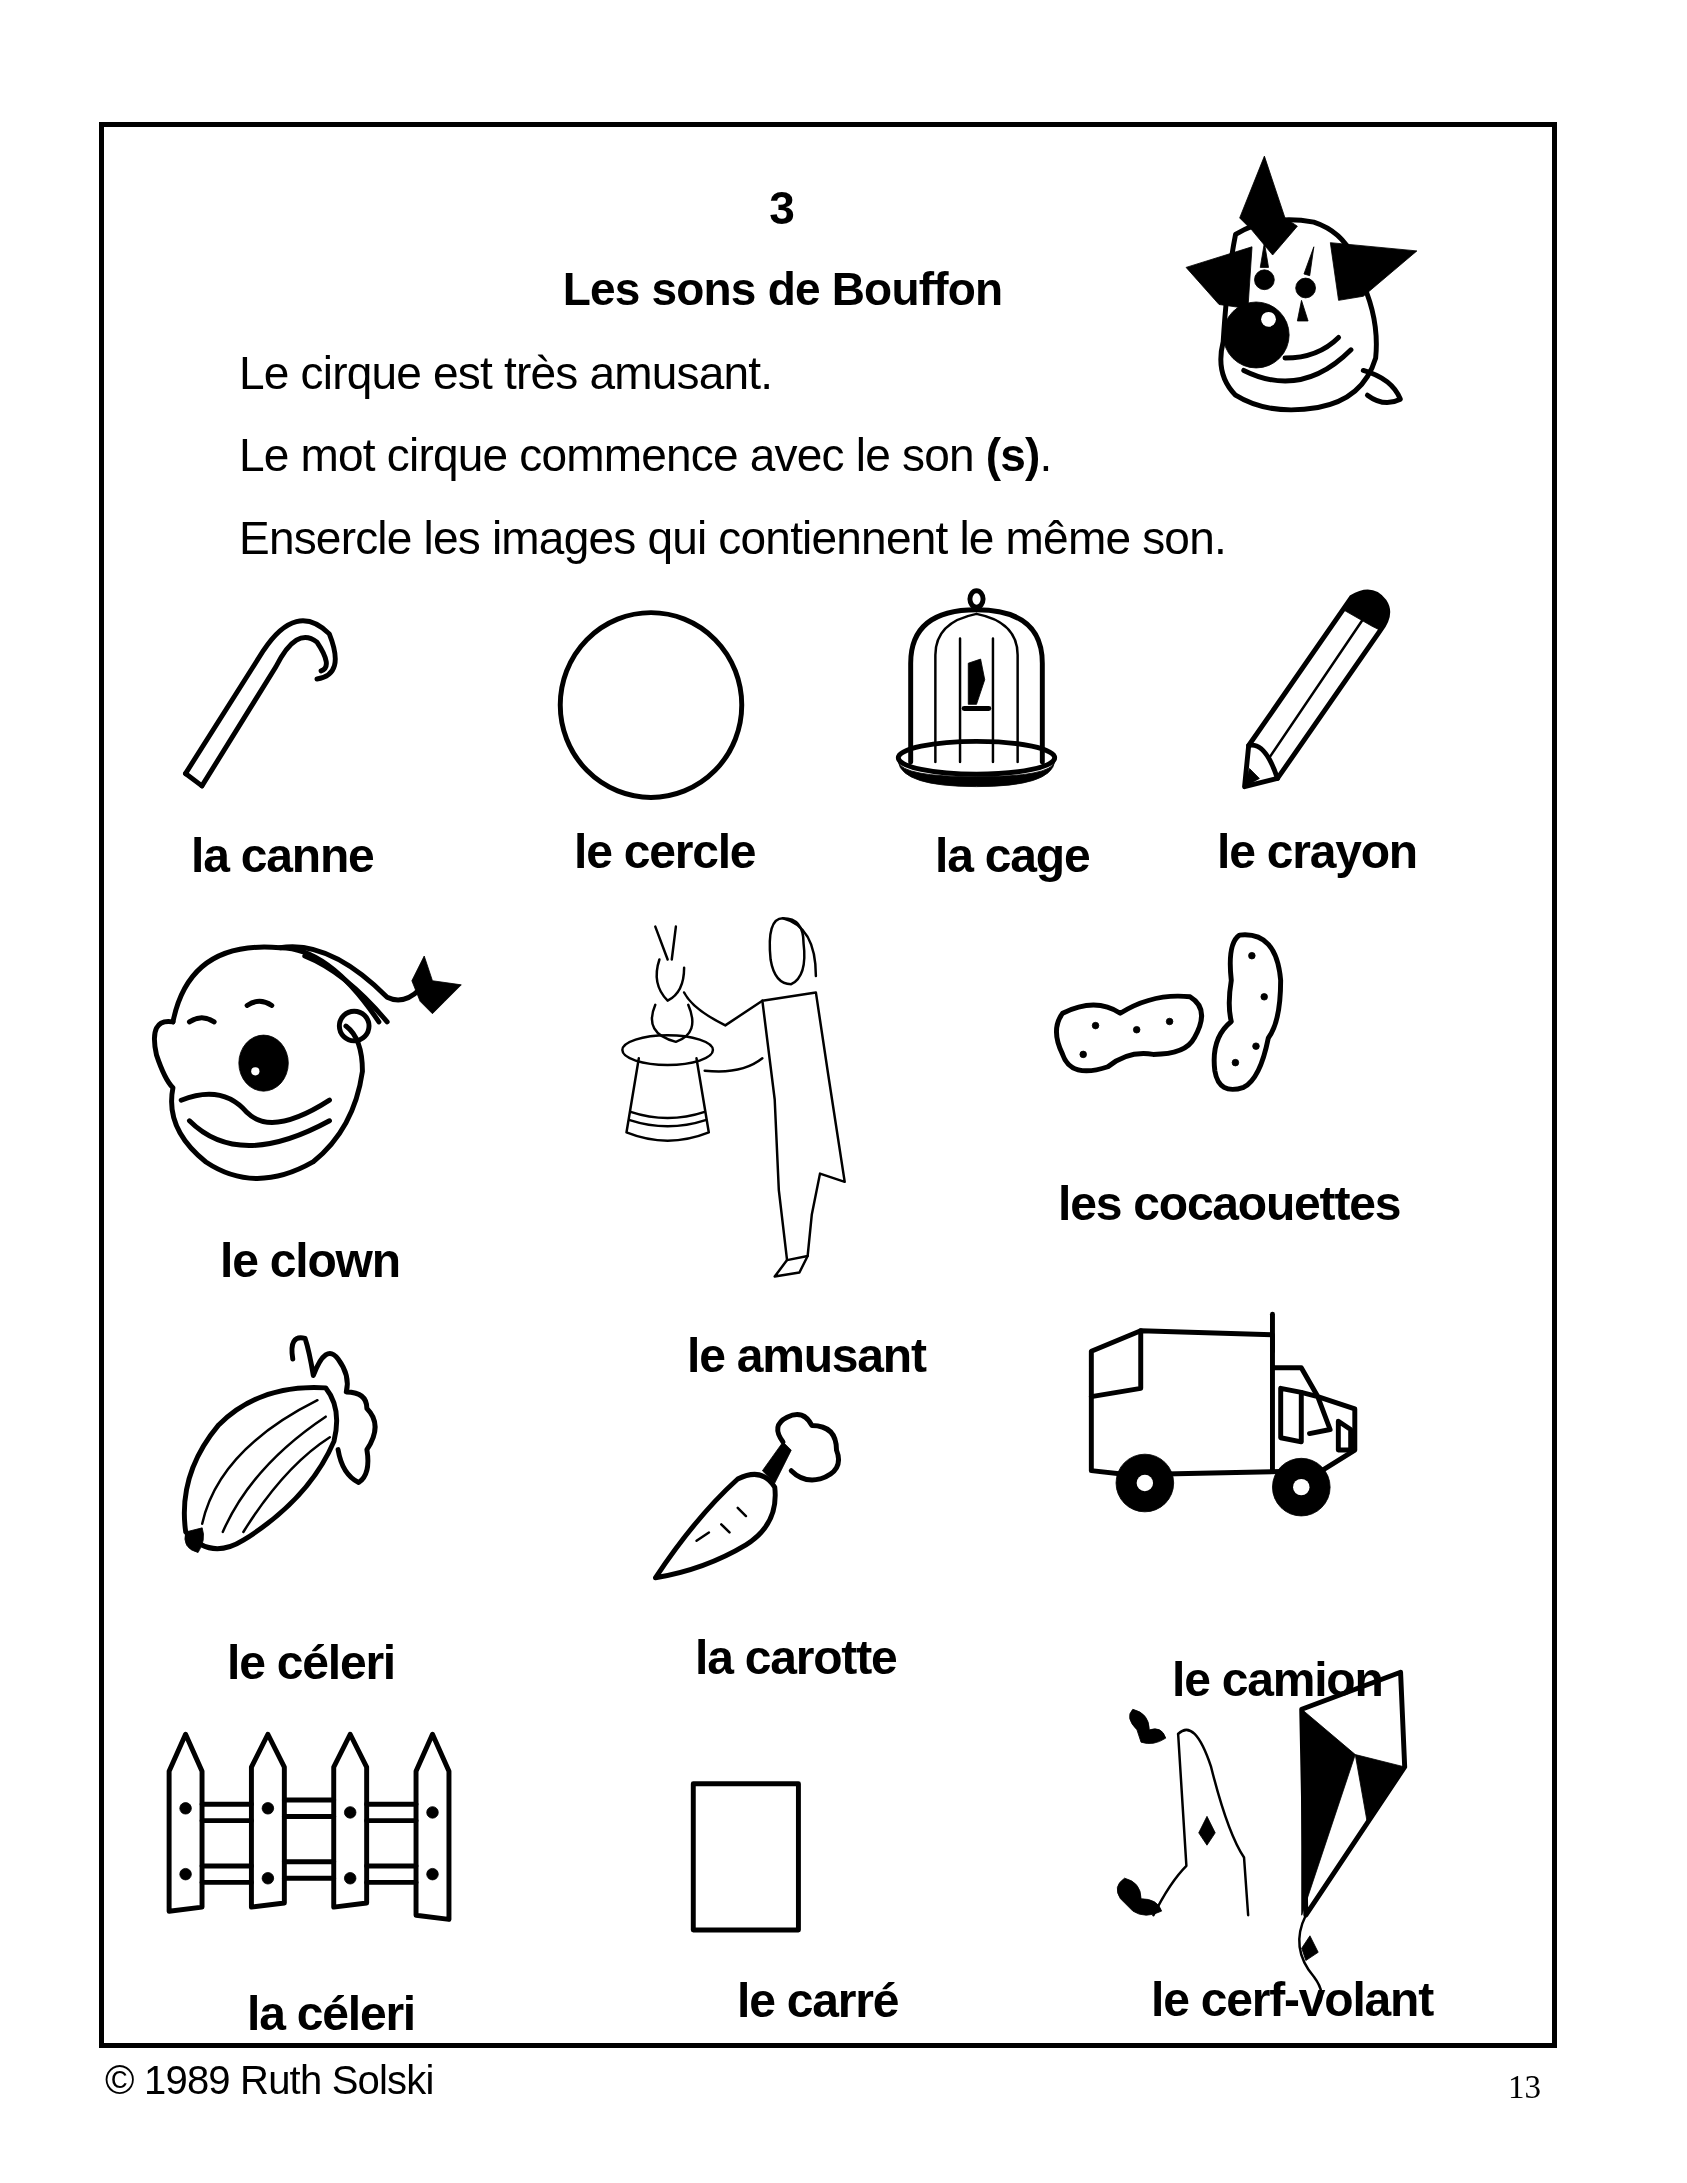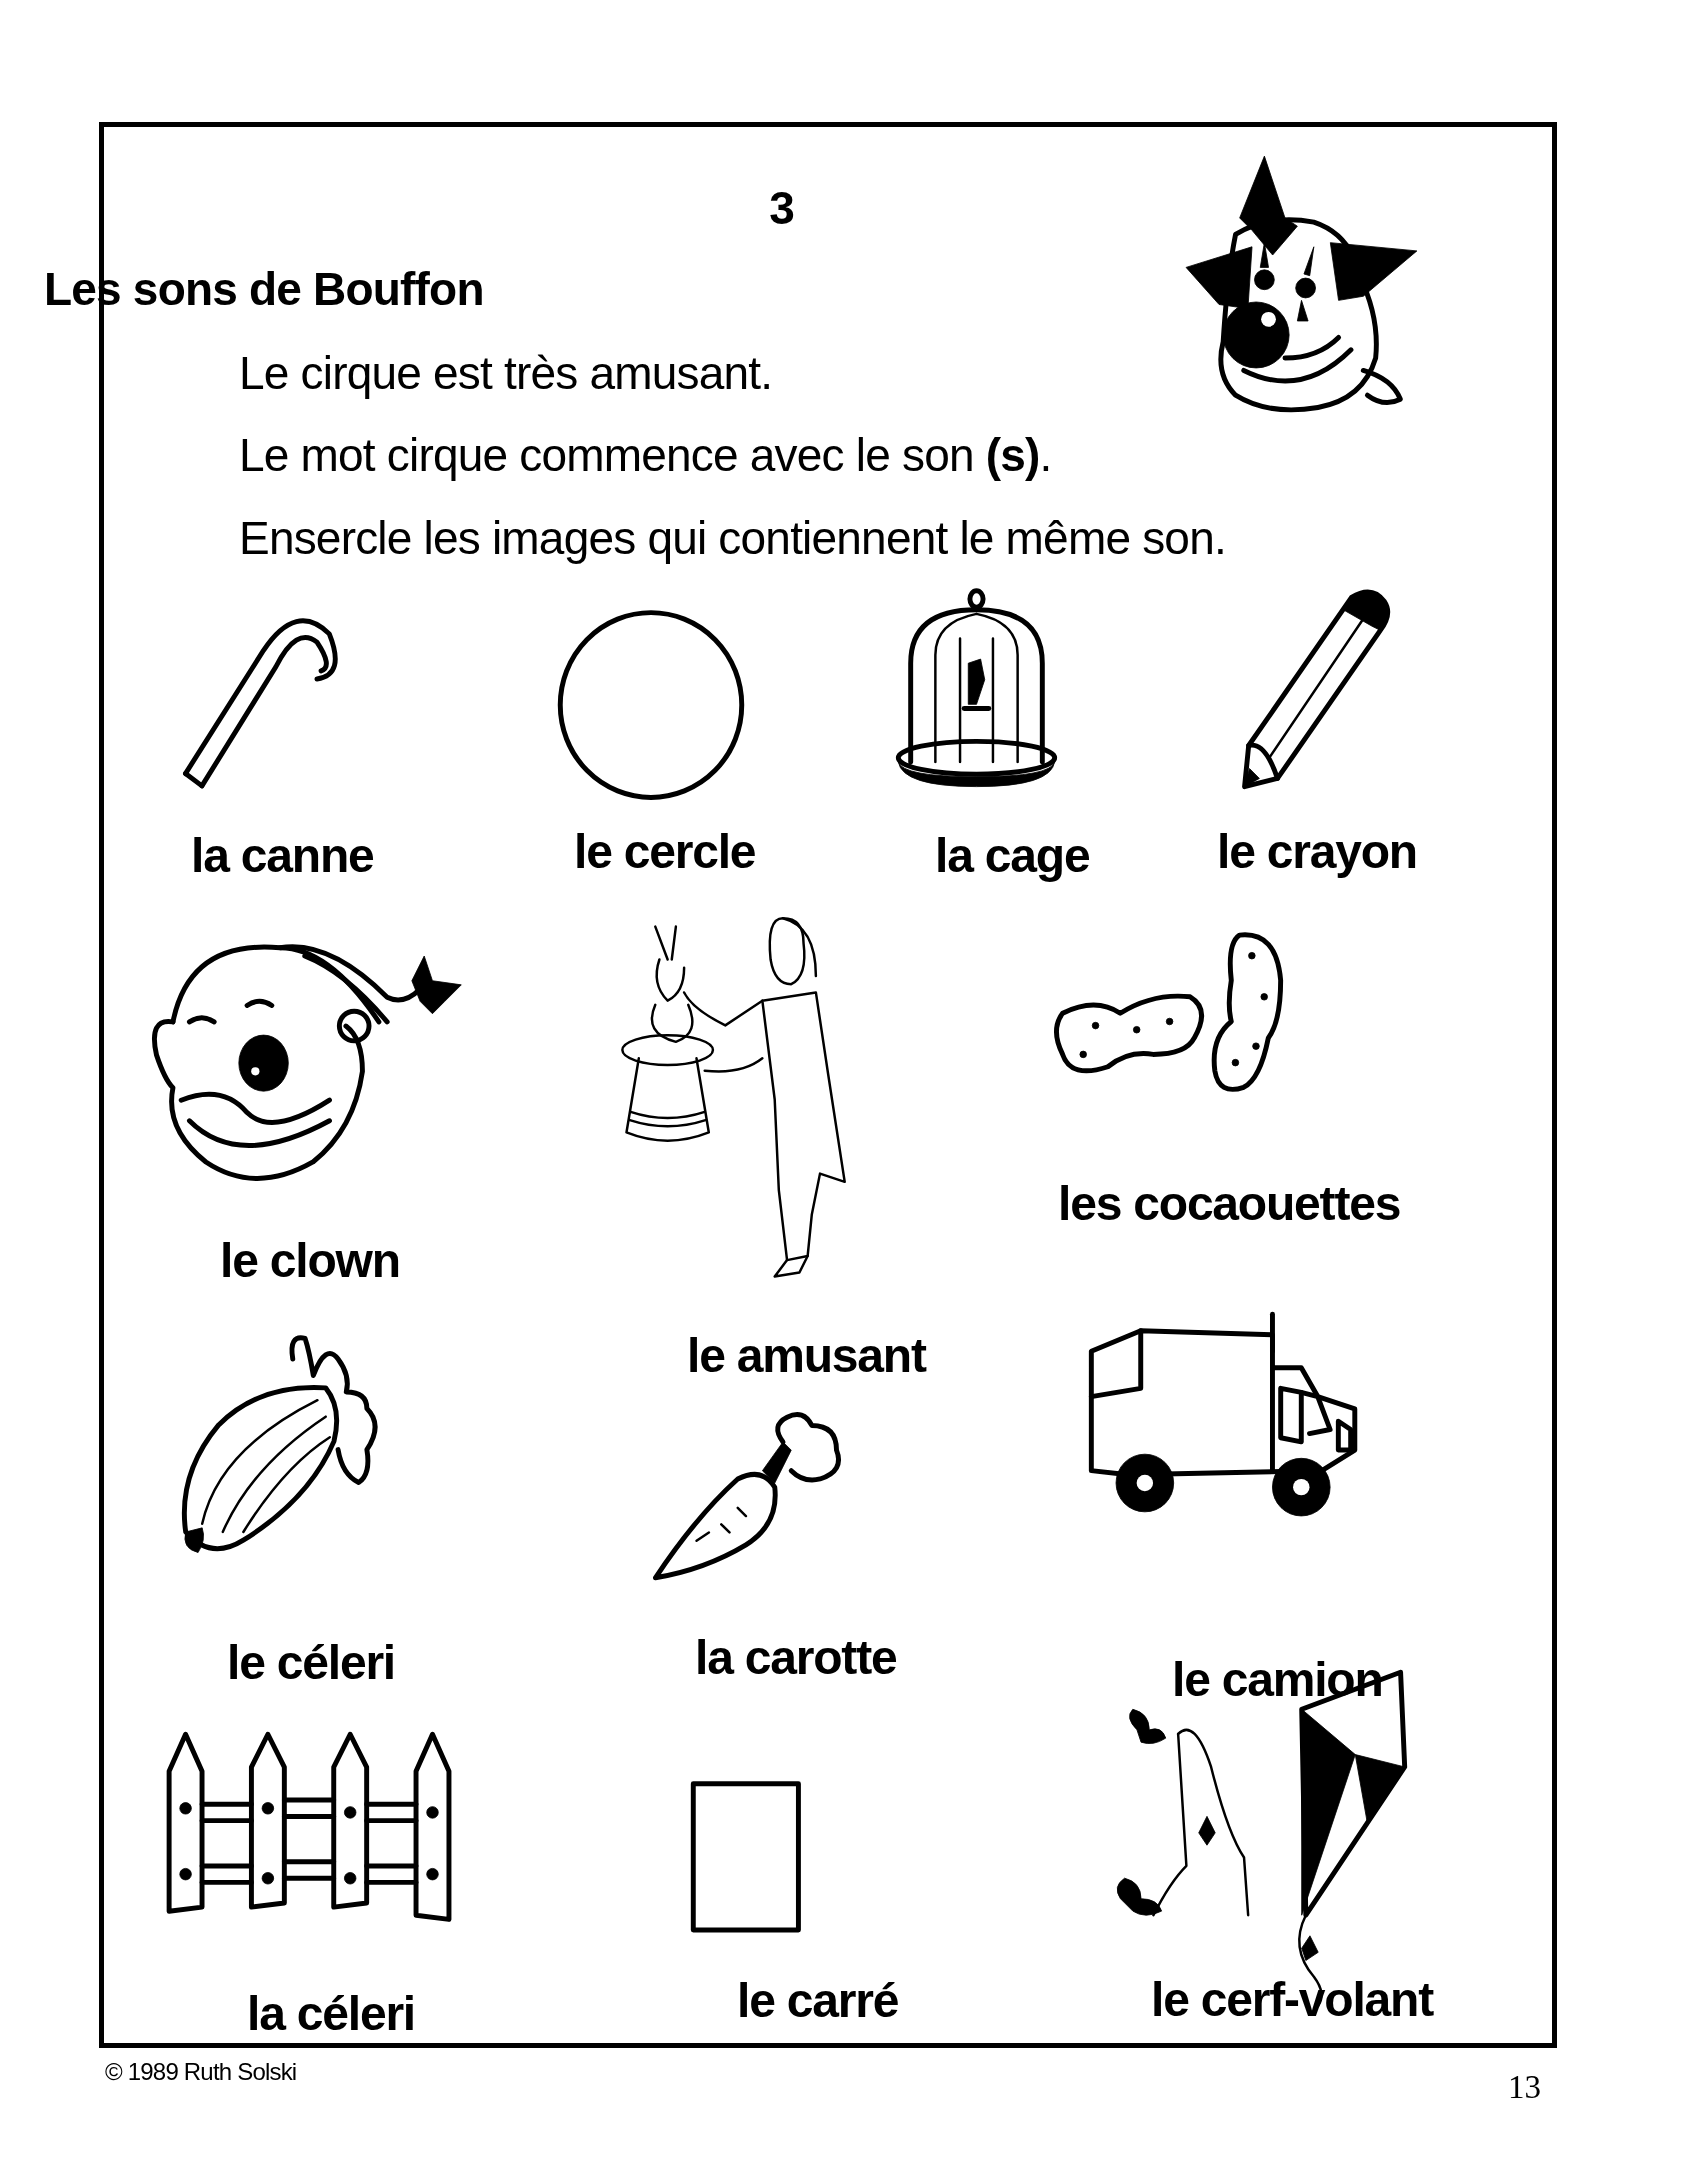--- a/index.html
+++ b/index.html
@@ -2,26 +2,26 @@
 <html style="font-size:13px"><head>
 <meta charset="utf-8">
 <style>
   html, body { margin: 0; padding: 0; background: #ffffff; }
   body { width: 1687px; height: 2183px; position: relative; overflow: hidden;
          font-family: "Liberation Sans", "DejaVu Sans", sans-serif; color: #000; }
   .frame { position: absolute; left: 99px; top: 122px; width: 1448px; height: 1916px;
            border: 5px solid #000; box-sizing: content-box; }
   .abs { position: absolute; }
   .num { left: 0; width: 1565px; top: 181px; text-align: center; font-weight: 700; font-size: 46px; letter-spacing: 0.8px; }
-  .title { left: 0; width: 1565px; top: 262px; text-align: left; font-weight: 700; font-size: 46px; letter-spacing: -0.8px; padding-left: 44px; }
+  .title { left: 0; width: 1565px; top: 262px; text-align: center; font-weight: 700; font-size: 46px; letter-spacing: -0.8px; }
   .line { left: 239px; font-size: 46px; letter-spacing: -0.8px; white-space: nowrap; }
   .l1 { top: 346px; } .l2 { top: 428px; } .l3 { top: 511px; }
   .bold { font-weight: 700; }
   .label { font-weight: 700; font-size: 48px; letter-spacing: -1.2px; white-space: nowrap; margin-left: 47px; }
-  .footer-left { left: 105px; top: 2058px; font-size: 24px; letter-spacing: -0.8px; }
+  .footer-left { left: 105px; top: 2058px; font-size: 40px; letter-spacing: -0.8px; }
   .footer-right { left: 1508px; top: 2053px; font-size: 33px; font-family: "Liberation Serif", "DejaVu Serif", serif; margin-top: 16px; }
   svg { position: absolute; overflow: visible; }
   svg .s { fill: none; stroke: #000; stroke-width: 6; stroke-linecap: round; stroke-linejoin: round; }
   svg .t { fill: none; stroke: #000; stroke-width: 3; stroke-linecap: round; stroke-linejoin: round; }
   svg .f { fill: #000; stroke: #000; }
 </style>
 </head>
 <body>
 
 <div class="frame"></div>

